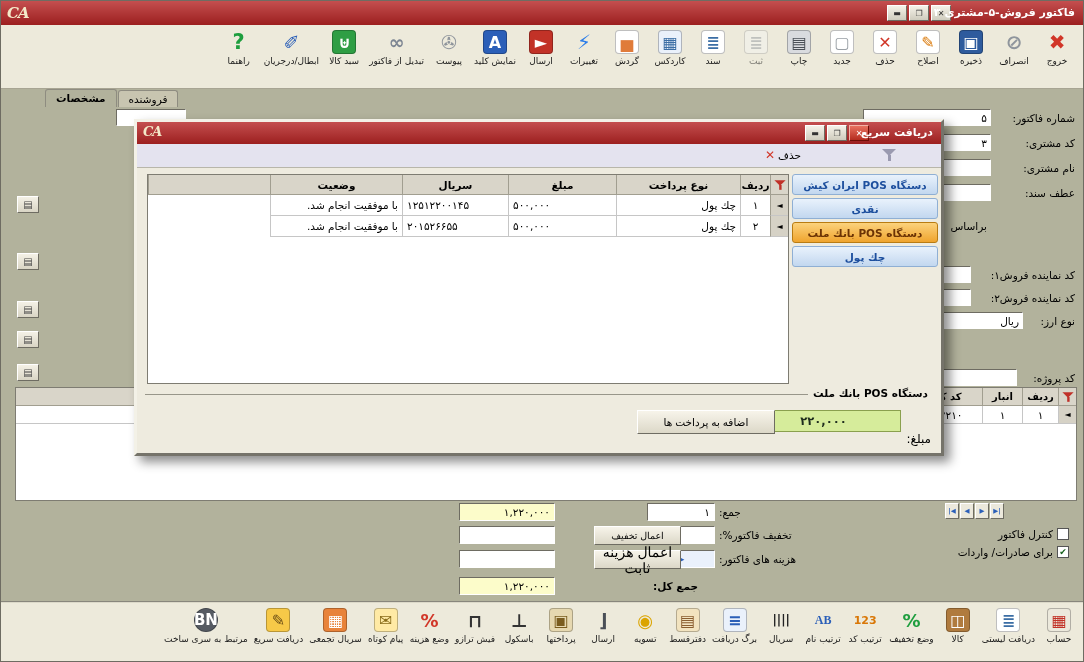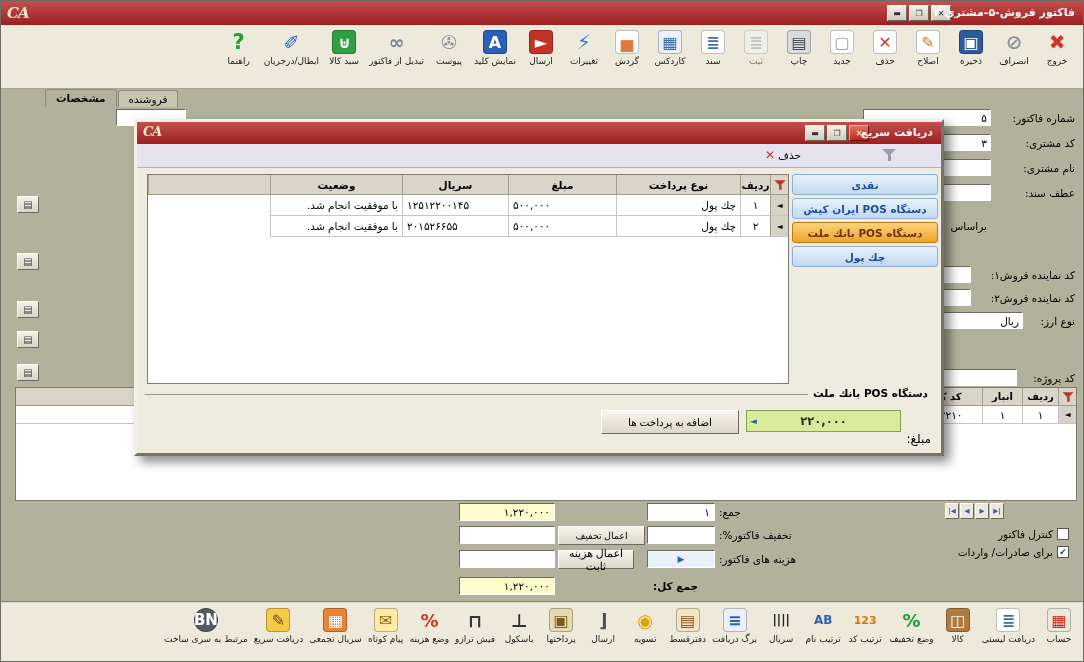--- a/index.html
+++ b/index.html
@@ -40,21 +40,21 @@
 .ihc{background:#d9d5c9;border-left:1px solid #a19e90;border-bottom:1px solid #a19e90;font-size:10px;font-weight:bold;display:flex;align-items:center;justify-content:center;}
 .icc{border-left:1px solid #c6c6c6;border-bottom:1px solid #c6c6c6;font-size:10.5px;display:flex;align-items:center;justify-content:center;}
 .gm{width:18px;} .gr{width:36px;} .gw{width:40px;} .gc{width:74px;}
 .gf{flex:1;border-left:none;}
 .icc.gm{background:#d6d2c6;font-size:8px;}
 
 
 .valbox{position:absolute;height:18px;background:#fff;border:1px solid;border-color:#6e6c62 #fff #fff #6e6c62;font-size:10.5px;padding:0 4px;display:flex;align-items:center;}
 .hl{background:#fcfcca;}
 .arrowbox{background:#eaf1fb;color:#2b5fb8;justify-content:center;font-size:9px;}
-.btn3d{background:linear-gradient(180deg,#f7f4ea,#dcd8c8);border:1px solid;border-color:#fff #6e6c62 #6e6c62 #fff;font-size:9.5px;font-family:Liberation Serif, serif;cursor:pointer;display:flex;align-items:center;justify-content:center;}
+.btn3d{background:linear-gradient(180deg,#f7f4ea,#dcd8c8);border:1px solid;border-color:#fff #6e6c62 #6e6c62 #fff;font-size:9.5px;font-family:Liberation Sans, sans-serif;cursor:pointer;display:flex;align-items:center;justify-content:center;margin-left:36px;}
 .navbox{position:absolute;right:79px;top:396px;display:flex;gap:1px;direction:ltr;}
 .navbtn{width:14px;height:16px;background:#ece9dc;border:1px solid;border-color:#fff #6e6c62 #6e6c62 #fff;color:#2b5fb8;font-size:6.5px;display:flex;align-items:center;justify-content:center;font-weight:bold;cursor:pointer;}
 .cbrow{position:absolute;display:flex;align-items:center;gap:4px;font-size:10.5px;cursor:pointer;}
 .cbox{width:12px;height:12px;background:#fff;border:1px solid #555;display:flex;align-items:center;justify-content:center;font-size:9px;color:#14601a;font-weight:bold;}
 
 
 .dialog{position:absolute;left:133px;top:118px;width:810px;height:337px;background:#eeebdf;border:3px solid;border-color:#f3f1e7 #75736a #75736a #f3f1e7;box-shadow:6px 6px 10px rgba(0,0,0,.45);z-index:20;}
 .dlg-titlebar{position:absolute;top:0;left:0;right:0;height:22px;background:linear-gradient(180deg,#c44f4f,#9c1f1f);}
 .dlg-title{position:absolute;right:8px;top:4px;color:#fff;font-weight:bold;font-size:11px;}
 .dlg-strip{position:absolute;top:22px;left:0;right:0;height:24px;background:#e4e3ef;border-bottom:1px solid #b8b6aa;}
@@ -257,21 +257,21 @@
   <div class="valbox" style="left:646px;top:396px;width:68px">۱</div>
   <div class="valbox hl" style="left:458px;top:396px;width:96px">۱,۲۲۰,۰۰۰</div>
 
   <span class="flabel" style="left:718px;top:422px">تخفیف فاکتور%:</span>
   <div class="valbox" style="left:646px;top:419px;width:68px"></div>
   <button class="btn3d" style="position:absolute;left:557px;top:419px;width:87px;height:19px">اعمال تخفیف</button>
   <div class="valbox" style="left:458px;top:419px;width:96px"></div>
 
   <span class="flabel" style="left:718px;top:446px">هزینه های فاکتور:</span>
   <div class="valbox arrowbox" style="left:646px;top:443px;width:68px">▶</div>
-  <button class="btn3d" style="position:absolute;left:557px;top:443px;width:76px;height:19px;font-size:11px">اعمال هزینه ثابت</button>
+  <button class="btn3d" style="position:absolute;left:557px;top:443px;width:87px;height:19px;font-size:14px">اعمال هزینه ثابت</button>
   <div class="valbox" style="left:458px;top:443px;width:96px"></div>
 
   <span class="flabel" style="left:652px;top:473px;font-weight:bold">جمع کل:</span>
   <div class="valbox hl" style="left:458px;top:470px;width:96px">۱,۲۲۰,۰۰۰</div>
 
   <div class="navbox">
     <span class="navbtn">|◀</span>
     <span class="navbtn">◀</span>
     <span class="navbtn">▶</span>
     <span class="navbtn">▶|</span>
@@ -302,21 +302,21 @@
     </div>
     <div class="tb-item">
       <span class="tb-icon" style="color: rgb(30, 158, 62); font-size: 18px;">%</span>
       <span class="tb-label">وضع تخفیف</span>
     </div>
     <div class="tb-item">
       <span class="tb-icon" style="color: rgb(217, 119, 6); font-size: 11px;">123</span>
       <span class="tb-label">ترتیب کد</span>
     </div>
     <div class="tb-item">
-      <span class="tb-icon" style="color: rgb(43, 95, 184); font-size: 12px;">AB</span>
+      <span class="tb-icon" style="color: rgb(43, 95, 184); font-size: 12px; font-family: Liberation Serif, serif;">AB</span>
       <span class="tb-label">ترتیب نام</span>
     </div>
     <div class="tb-item">
       <span class="tb-icon" style="color: rgb(34, 34, 34); font-size: 12px;">||||</span>
       <span class="tb-label">سریال</span>
     </div>
     <div class="tb-item">
       <span class="tb-icon boxed" style="color: rgb(43, 95, 184); background: rgb(234, 241, 251);">≡</span>
       <span class="tb-label">برگ دریافت</span>
     </div>
@@ -413,22 +413,22 @@
           <div class="pcell c-type">چك پول</div>
           <div class="pcell c-amt">۵۰۰,۰۰۰</div>
           <div class="pcell c-serial">۲۰۱۵۲۶۶۵۵</div>
           <div class="pcell c-status">با موفقیت انجام شد.</div>
           <div class="pcell c-fill"></div>
         </div>
       </div>
   </div>
 
   <div class="pay-methods" id="pay-methods">
+      <div class="pmbtn">دستگاه POS ایران کیش</div>
       <div class="pmbtn">نقدی</div>
-      <div class="pmbtn">دستگاه POS ایران کیش</div>
       <div class="pmbtn selected">دستگاه POS بانك ملت</div>
       <div class="pmbtn">چك پول</div>
     </div>
 
   <div class="group-line"></div>
   <span class="group-caption">دستگاه POS بانك ملت</span>
   <span class="amt-label">مبلغ:</span>
   <div class="amt-field">
     <span class="amt-arrow">◄</span>
     <span>۲۲۰,۰۰۰</span>

